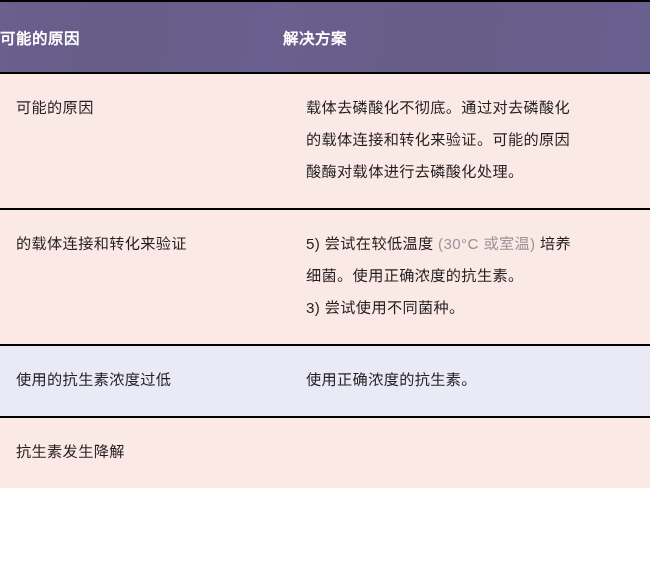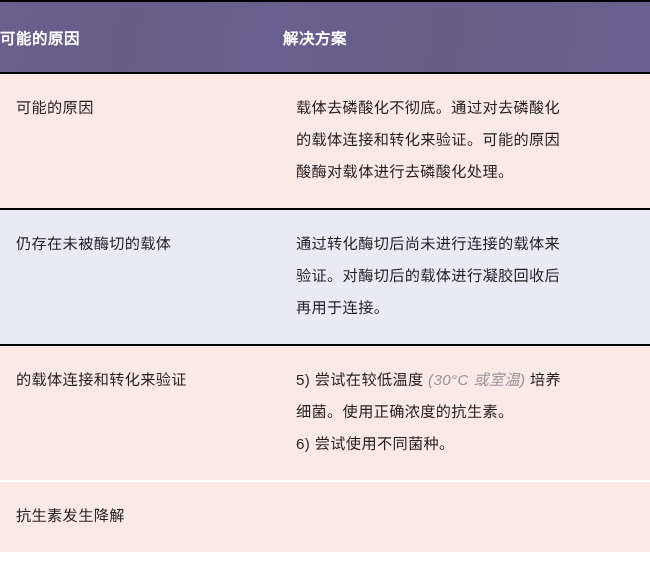--- a/index.html
+++ b/index.html
@@ -64,22 +64,22 @@
   }
   tbody td.cell-fix {
     width: 367px;
     padding: 18px 14px 20px 13px;
     box-sizing: border-box;
   }
 
   tbody tr.tone-pink td    { background: #fbe9e6; }
   tbody tr.tone-lav td     { background: #eaeaf7; }
 
-  .sol-line { display: block; }
-  .muted { color: #9a9499; font-style: italic; }
+  .sol-line { display: block; margin-left: 10px; }
+  .muted { color: #9a9499; }
 </style>
 </head>
 <body>
 
 <div class="table-wrap">
   <table class="tbl">
     <thead>
       <tr class="head-row">
         <th class="col-cause">可能的原因</th>
         <th class="col-fix">解决方案</th>
@@ -87,34 +87,32 @@
     </thead>
     <tbody id="tbody">
         <tr class="tone-pink">
           <td class="cell-cause">可能的原因</td>
           <td class="cell-fix">
             <span class="sol-line"><span>载体去磷酸化不彻底。通过对去磷酸化</span></span>
             <span class="sol-line"><span>的载体连接和转化来验证。可能的原因</span></span>
             <span class="sol-line"><span>酸酶对载体进行去磷酸化处理。</span></span>
           </td>
         </tr>
-        <tr class="tone-lav">
-          <td class="cell-cause">仍存在未被酶切的载体</td>
-          <td class="cell-fix">
-            <span class="sol-line"><span>通过转化酶切后尚未进行连接的载体来</span></span>
-            <span class="sol-line"><span>验证。对酶切后的载体进行凝胶回收后</span></span>
-            <span class="sol-line"><span>再用于连接。</span></span>
-          </td>
-        </tr>
         <tr class="tone-pink">
           <td class="cell-cause">的载体连接和转化来验证</td>
           <td class="cell-fix">
             <span class="sol-line"><span>5) 尝试在较低温度 </span><span class="muted">(30°C 或室温)</span><span> 培养</span></span>
             <span class="sol-line"><span>细菌。使用正确浓度的抗生素。</span></span>
-            <span class="sol-line"><span>6) 尝试使用不同菌种。</span></span>
+            <span class="sol-line"><span>3) 尝试使用不同菌种。</span></span>
+          </td>
+        </tr>
+        <tr class="tone-lav">
+          <td class="cell-cause">使用的抗生素浓度过低</td>
+          <td class="cell-fix">
+            <span class="sol-line"><span>使用正确浓度的抗生素。</span></span>
           </td>
         </tr>
         <tr class="tone-pink">
           <td class="cell-cause">抗生素发生降解</td>
           <td class="cell-fix"></td>
         </tr>
       </tbody>
   </table>
 
 </div>

